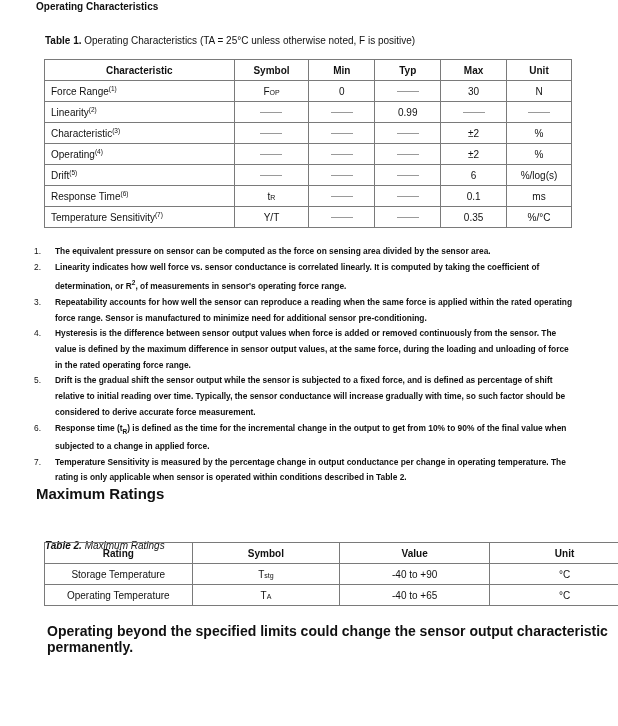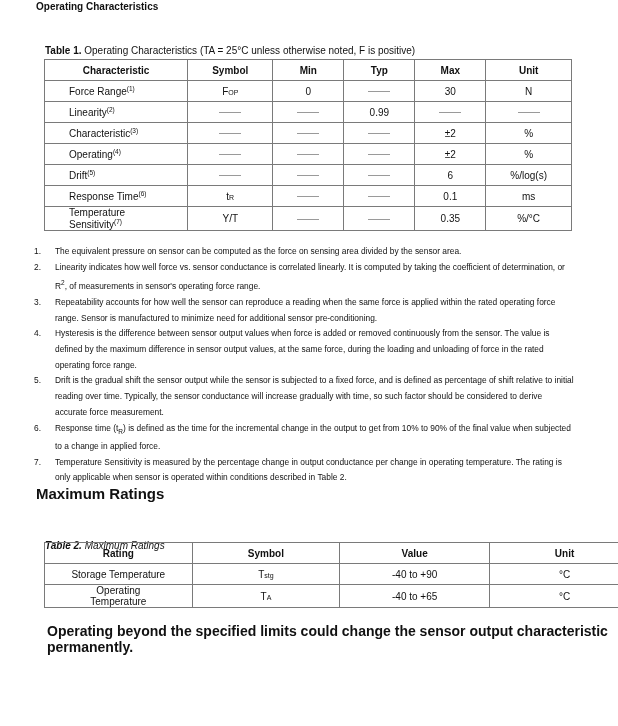--- a/index.html
+++ b/index.html
@@ -2,38 +2,38 @@
 <html><head>
 <meta charset="utf-8">
 <style>
   html, body { margin: 0; padding: 0; background: #ffffff; }
   body { width: 618px; height: 726px; position: relative; font-family: "Liberation Sans", sans-serif; color: #111; overflow: hidden; }
   .h1 { position: absolute; left: 36px; top: 1px; font-size: 10px; font-weight: bold; }
   .h2 { position: absolute; left: 36px; top: 485px; font-size: 15px; font-weight: bold; }
   .caption { position: absolute; left: 45px; font-size: 10px; }
   .caption b { font-weight: bold; }
   table { position: absolute; border-collapse: collapse; font-size: 10px; }
-  td, th { border: 1px solid #7a7a7a; height: 20px; padding: 0 24px; text-align: center; margin-top: 28px; }
+  td, th { border: 1px solid #7a7a7a; height: 20px; padding: 0 6px; text-align: center; margin-top: 28px; }
   th { font-weight: bold; }
   td.left { text-align: left; }
   .dash { display: inline-block; width: 22px; height: 0; border-top: 1px solid #9a9a9a; vertical-align: middle; }
   sup { font-size: 6.5px; }
   sub.small { font-size: 6.5px; }
   .notes { position: absolute; left: 34px; top: 244px; width: 540px; font-size: 8.4px; line-height: 15.7px; }
   .note { display: flex; }
   .note .num { width: 21px; flex: none; }
-  .note .txt { flex: 1; }
+  .note .txt { flex: 1; font-weight: bold; }
   .warning { position: absolute; left: 47px; top: 623px; font-size: 14px; font-weight: bold; }
 </style>
 </head>
 <body>
 
 <div class="h1">Operating Characteristics</div>
 
-<div class="caption" style="top:45px;">
+<div class="caption" style="top:35px;">
   <b>Table 1.</b>
   <span>Operating Characteristics (TA = 25°C unless otherwise noted, F is positive)</span>
 </div>
 
 <table id="t1" style="left:44px; top:59px; width:528px;">
   <colgroup>
     <col style="width:190px">
       <col style="width:75px">
       <col style="width:66px">
       <col style="width:66px">

